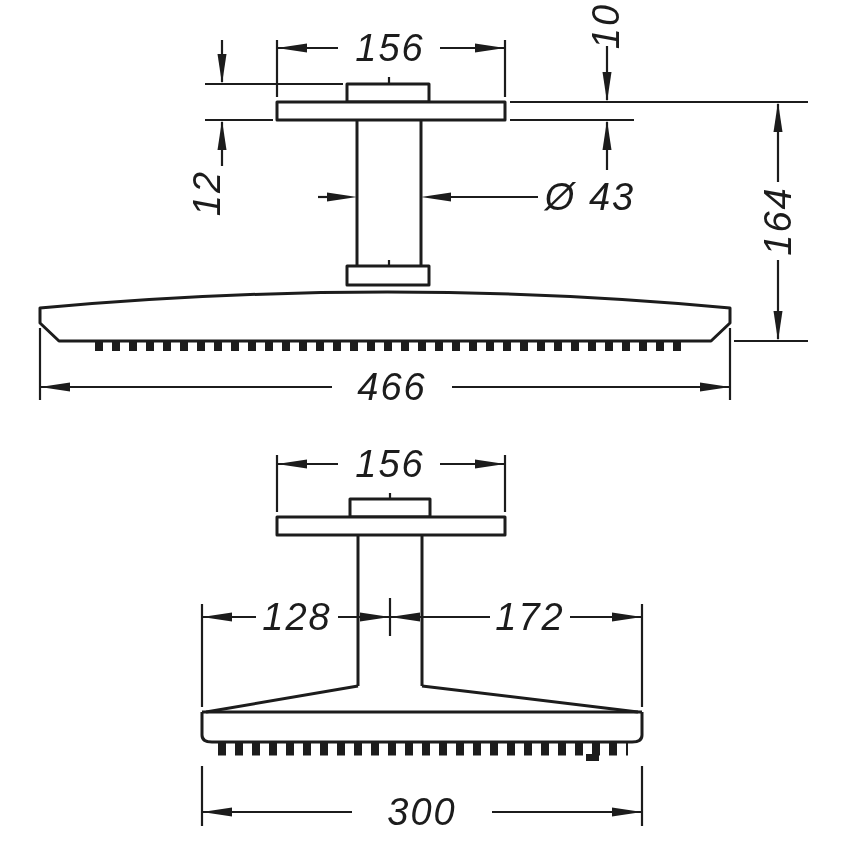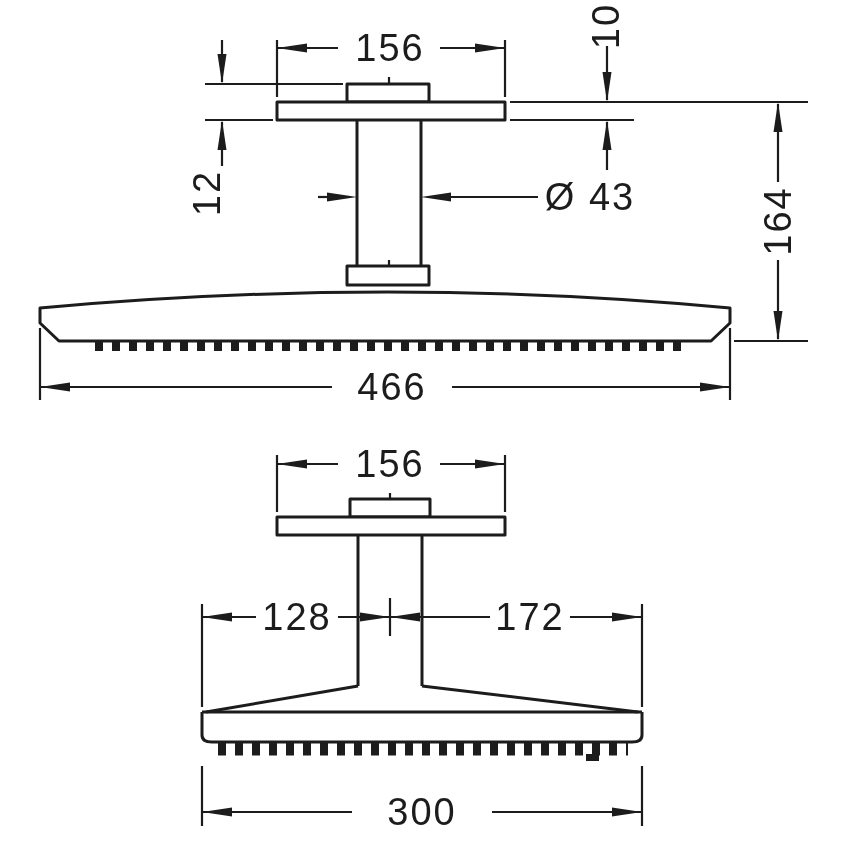--- a/index.html
+++ b/index.html
@@ -1,16 +1,16 @@
 <!DOCTYPE html>
 <html><head>
 <meta charset="utf-8">
 <style>
   html,body{margin:0;padding:0;background:#ffffff;}
-  .stage{width:827px;height:847px;background:#ffffff;position:relative;overflow:hidden;}
+  .stage{width:827px;height:847px;background:#ffffff;position:relative;overflow:hidden;font-style:italic;}
   .ln{stroke:#1c1c1c;stroke-width:3;fill:none;stroke-linejoin:round;stroke-linecap:butt;}
   .shape{stroke:#1c1c1c;stroke-width:3;fill:#ffffff;stroke-linejoin:round;}
   .xl{stroke:#1c1c1c;stroke-width:2.2;fill:none;}
   .dl{stroke:#1c1c1c;stroke-width:2.2;fill:none;}
   .ar{fill:#1c1c1c;stroke:none;}
   .teeth{stroke:#1c1c1c;fill:none;}
   .dim{font-family:"Liberation Sans",sans-serif;font-size:38px;letter-spacing:2px;fill:#1c1c1c;font-weight:400;}
 </style>
 </head>
 <body>

